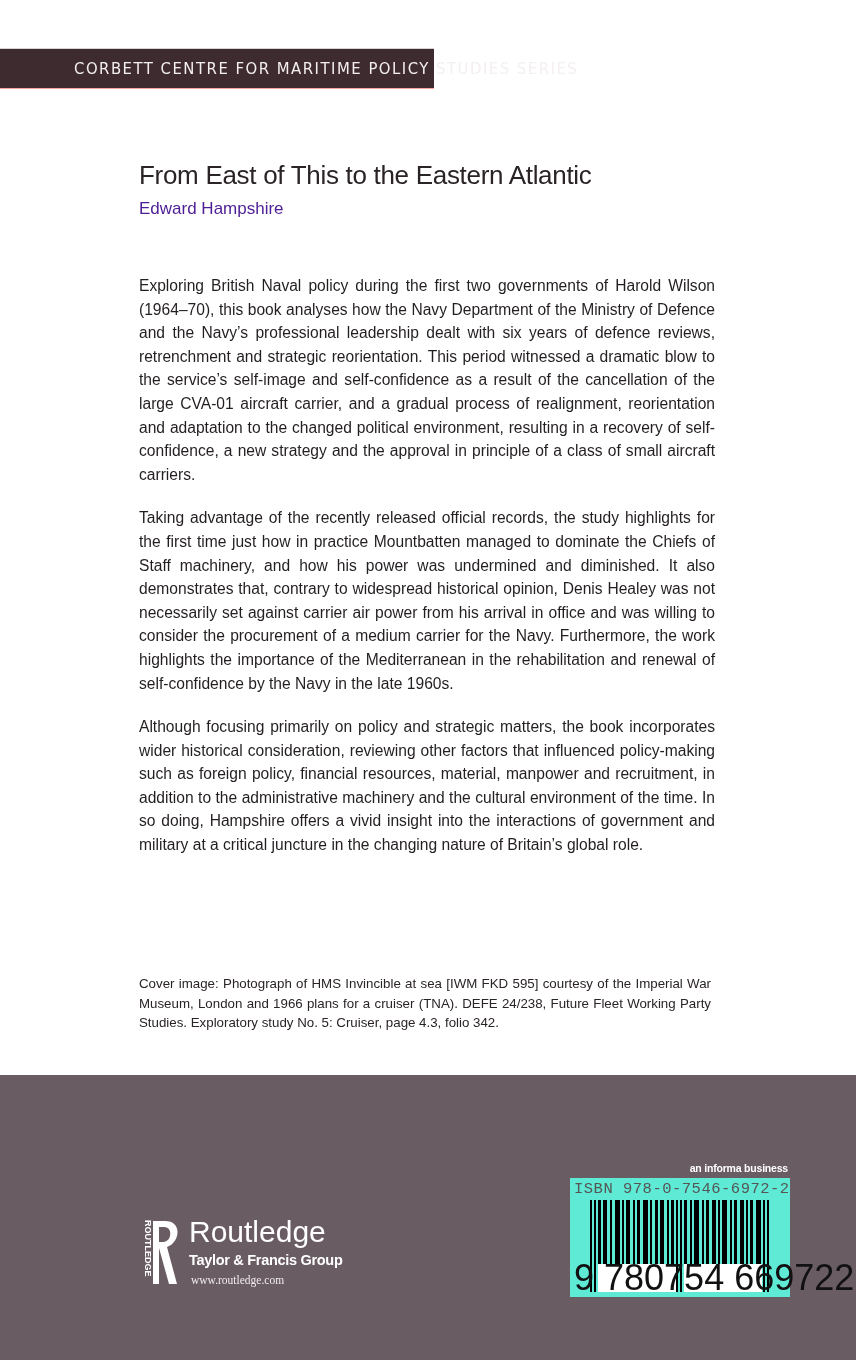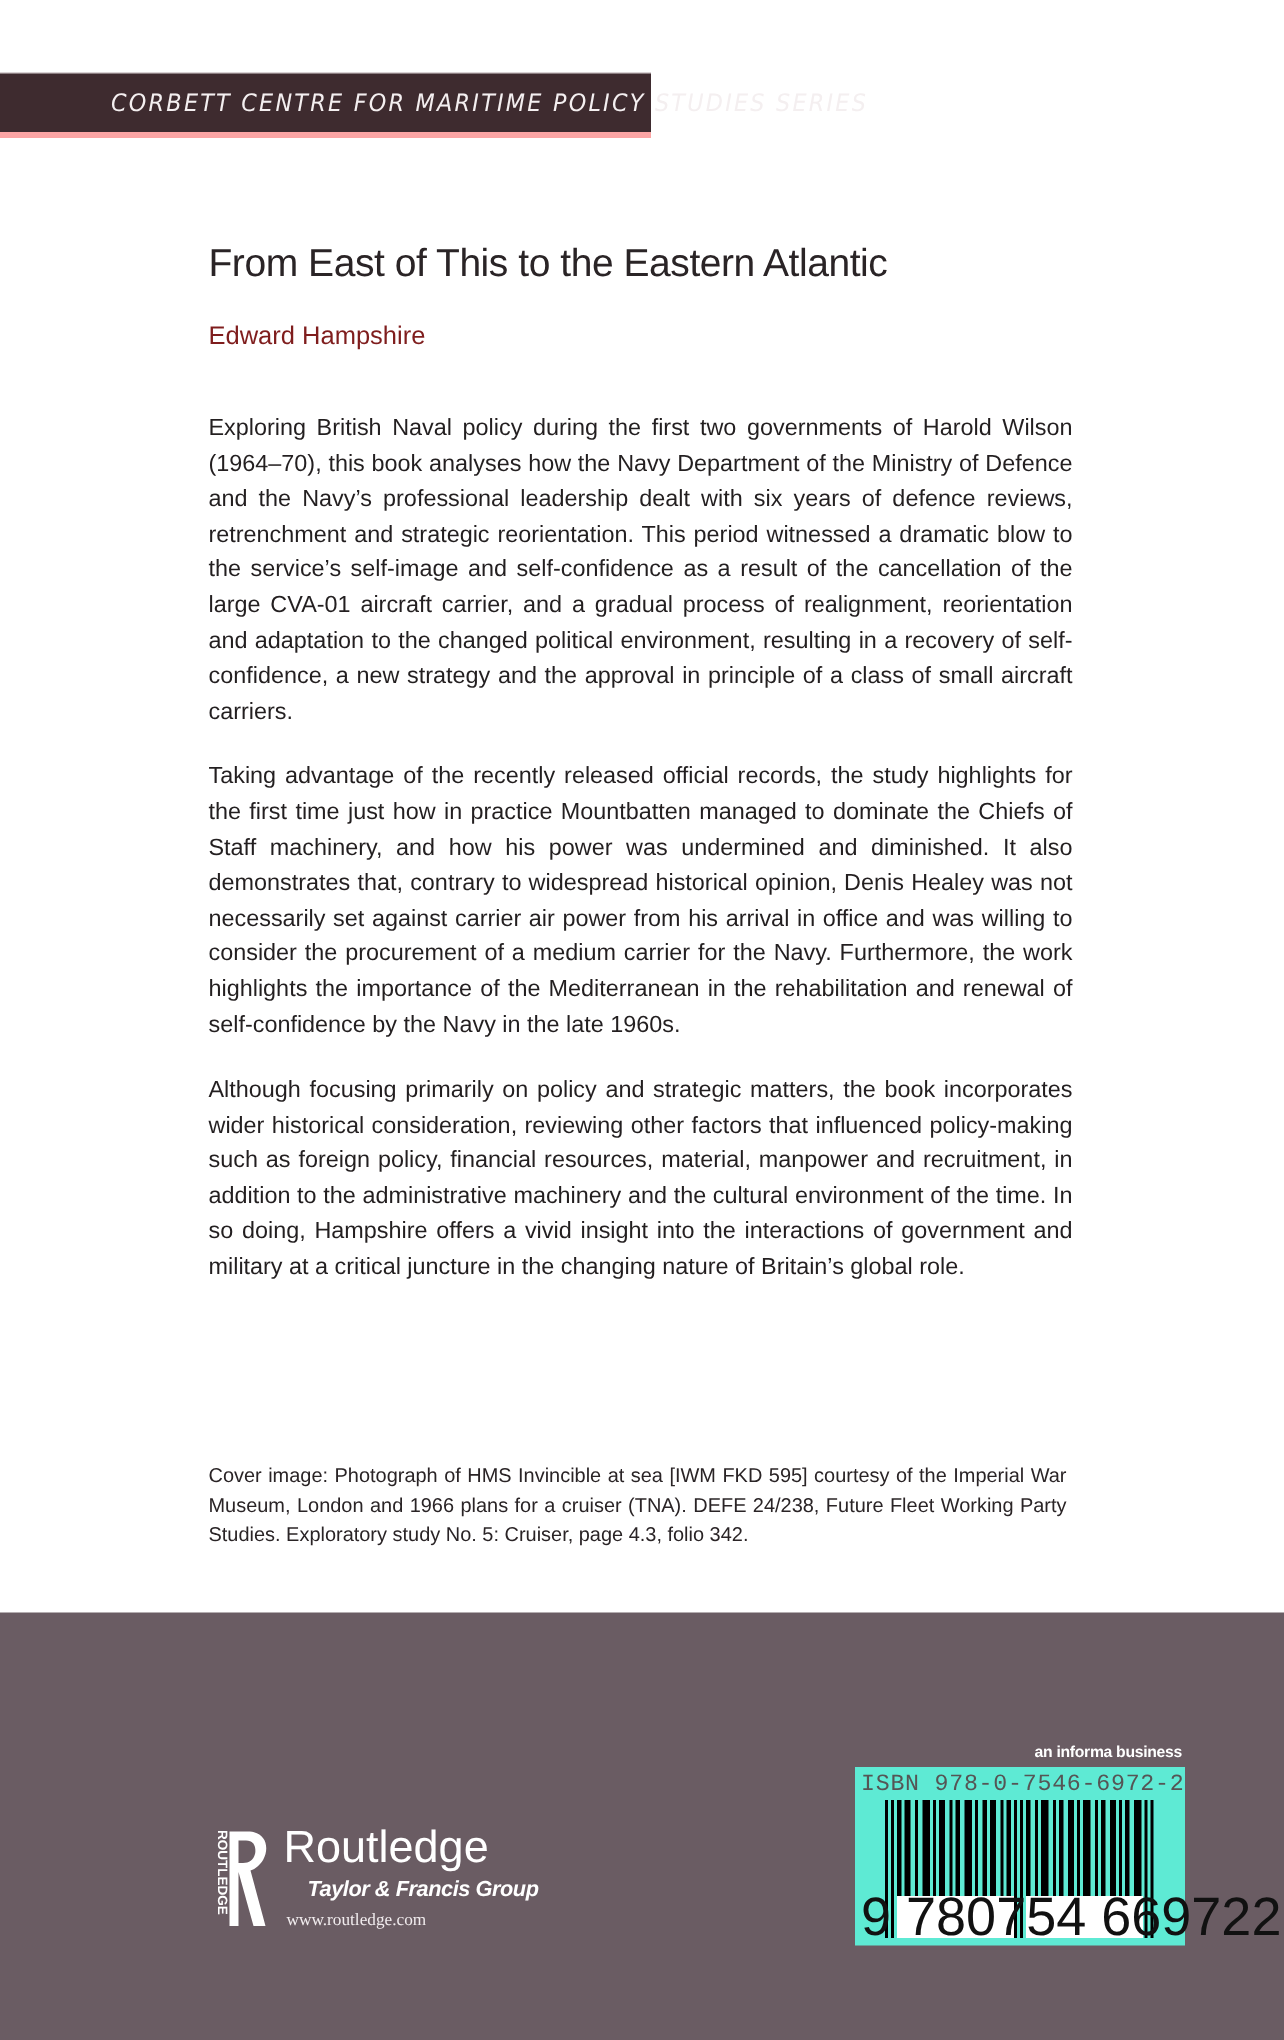--- a/index.html
+++ b/index.html
@@ -5,33 +5,33 @@
     html, body { margin: 0; padding: 0; }
     body {
       width: 856px; height: 1360px; position: relative; overflow: hidden;
       background: #ffffff;
       font-family: "Liberation Sans", "DejaVu Sans", sans-serif;
       color: #231f20;
     }
     .series-band {
       position: absolute; left: 0; top: 48px; width: 434px; height: 39px;
       background: #3e2b2f;
-      border-top: 1px solid #d9d2d4; border-bottom: 4px solid #fca5a5; font-style: italic;
+      border-top: 1px solid #d9d2d4; border-bottom: 1px solid #fca5a5;
     }
     .series-text {
       position: absolute; left: 74px; top: 10px;
       color: #f4eff0; font-size: 16px; letter-spacing: 1.6px;
       white-space: nowrap;
       font-family: "DejaVu Sans", sans-serif; font-weight: normal;
       transform: scaleX(0.93); transform-origin: left center;
     }
     .title-block { position: absolute; left: 139px; top: 159px; width: 600px; }
     .book-title { font-size: 26px; line-height: 32px; margin: 0; font-weight: normal; color: #2a2426; letter-spacing: -0.3px; }
     .book-subtitle { font-size: 19px; font-style: italic; line-height: 26px; margin: 0; color: #2a2426; }
-    .book-author { font-size: 17px; line-height: 28px; margin: 19px 0 0 0; color: #7f1d1d; }
+    .book-author { font-size: 17px; line-height: 28px; margin: 4px 0 0 0; color: #4c1d95; }
 
     .blurb { position: absolute; left: 139px; top: 274px; width: 576px; }
     .blurb p {
       margin: 0 0 20px 0; font-size: 15.6px; line-height: 23.6px; text-align: justify;
       color: #231f20;
     }
     .blurb p:last-child { margin-bottom: 0; }
     #para2 { margin-top: 11px; }
 
     .credit {
@@ -43,22 +43,22 @@
       position: absolute; left: 0; top: 1075px; width: 856px; height: 285px;
       background: #6a5c63;
     }
     .logo { position: absolute; left: 137px; top: 1218px; width: 260px; height: 80px; }
     .logo-r { position: absolute; left: 0; top: 0; width: 44px; height: 70px; }
     .logo-name {
       position: absolute; left: 52px; top: -4px; color: #ffffff;
       font-size: 30px; line-height: 36px; white-space: nowrap;
     }
     .logo-group {
-      position: absolute; left: 68px; top: 34px; color: #ffffff;
-      font-size: 14.5px; font-weight: bold; white-space: nowrap; letter-spacing: -0.3px; font-style: italic;
+      position: absolute; left: 52px; top: 34px; color: #ffffff;
+      font-size: 14.5px; font-weight: bold; white-space: nowrap; letter-spacing: -0.3px;
     }
     .logo-url {
       position: absolute; left: 54px; top: 56px; color: #f1ecee;
       font-size: 11.5px; white-space: nowrap;
       font-family: "Liberation Serif", serif;
     }
 
     .informa {
       position: absolute; right: 68px; top: 1162px; color: #ffffff;
       font-size: 10.5px; font-weight: bold; white-space: nowrap; letter-spacing: -0.2px;

